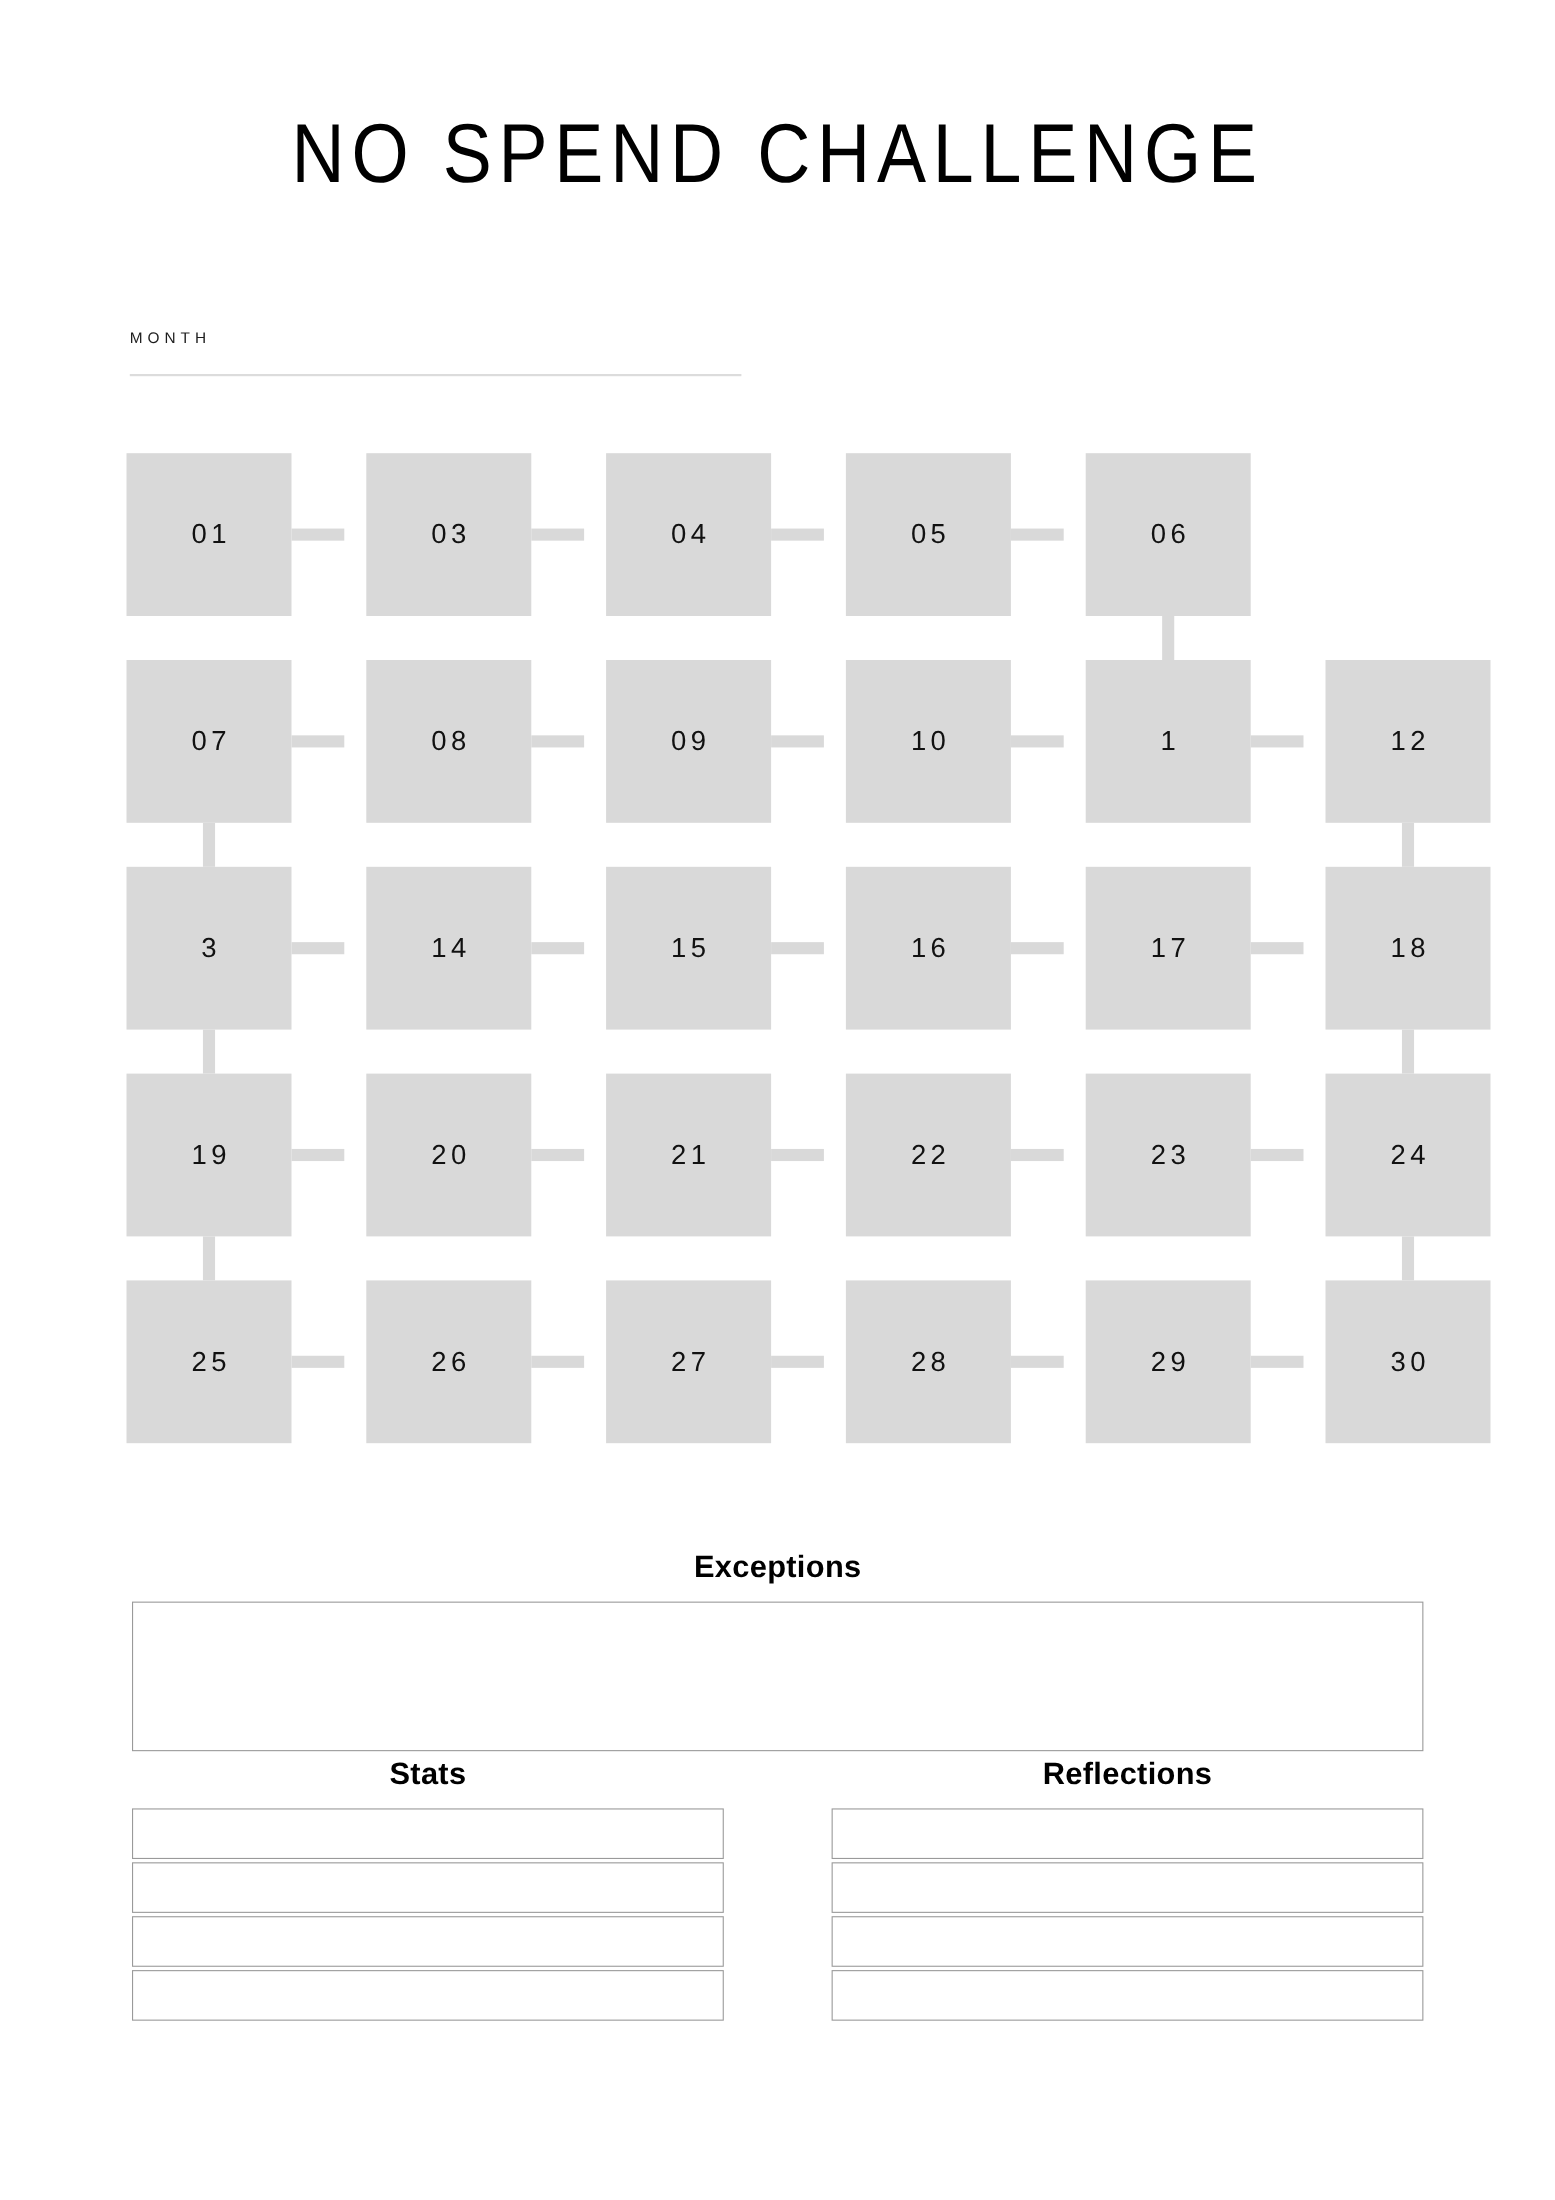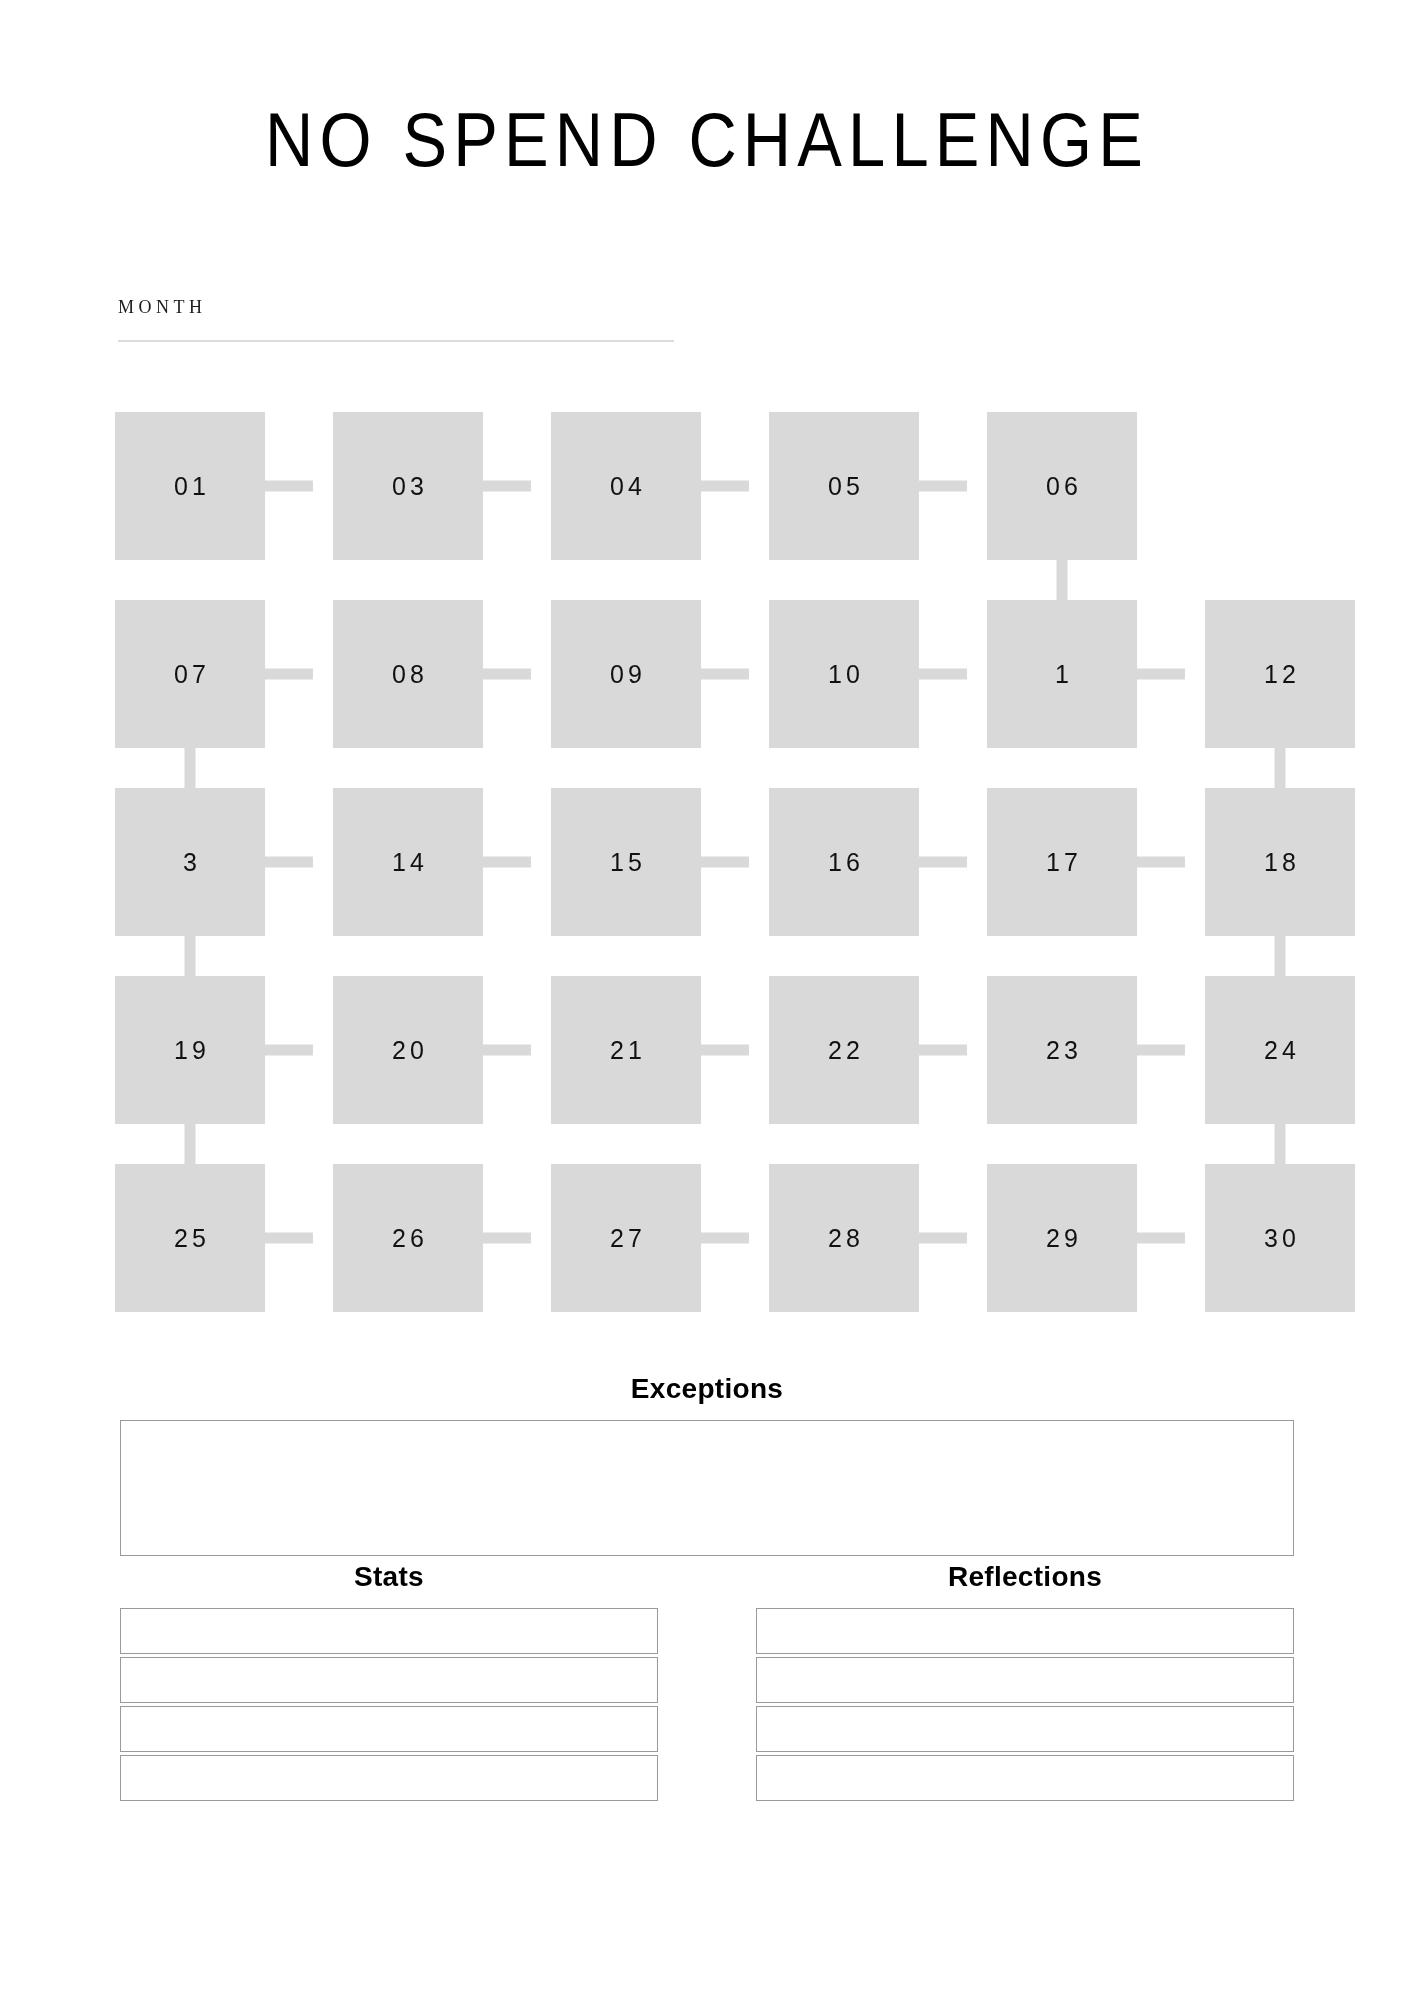--- a/index.html
+++ b/index.html
@@ -42,26 +42,25 @@
   }
 
   
   .month-wrap {
     position: absolute;
     left: 118px;
     top: 296px;
     width: 556px;
   }
   .month-label {
-    font-size: 18px;
+    font-size: 14px;
     letter-spacing: 4.5px;
     font-weight: 400;
     color: #1c1c1c;
     line-height: 22px;
-    font-family: Liberation Serif, serif;
   }
   .month-rule {
     margin-top: 22px;
     height: 2px;
     background: #dcdcdc;
     width: 556px;
   }
 
   
   .grid {
@@ -122,20 +121,21 @@
 
   
   .sec-title {
     text-align: center;
     font-family: "Liberation Sans Narrow", "Liberation Sans", sans-serif;
     font-weight: 700;
     font-size: 28px;
     letter-spacing: 0.3px;
     color: #000000;
     line-height: 34px;
+    margin-top: 36px;
   }
 
   
   .exceptions {
     position: absolute;
     left: 120px;
     top: 1372px;
     width: 1174px;
   }
   .exceptions-box {

